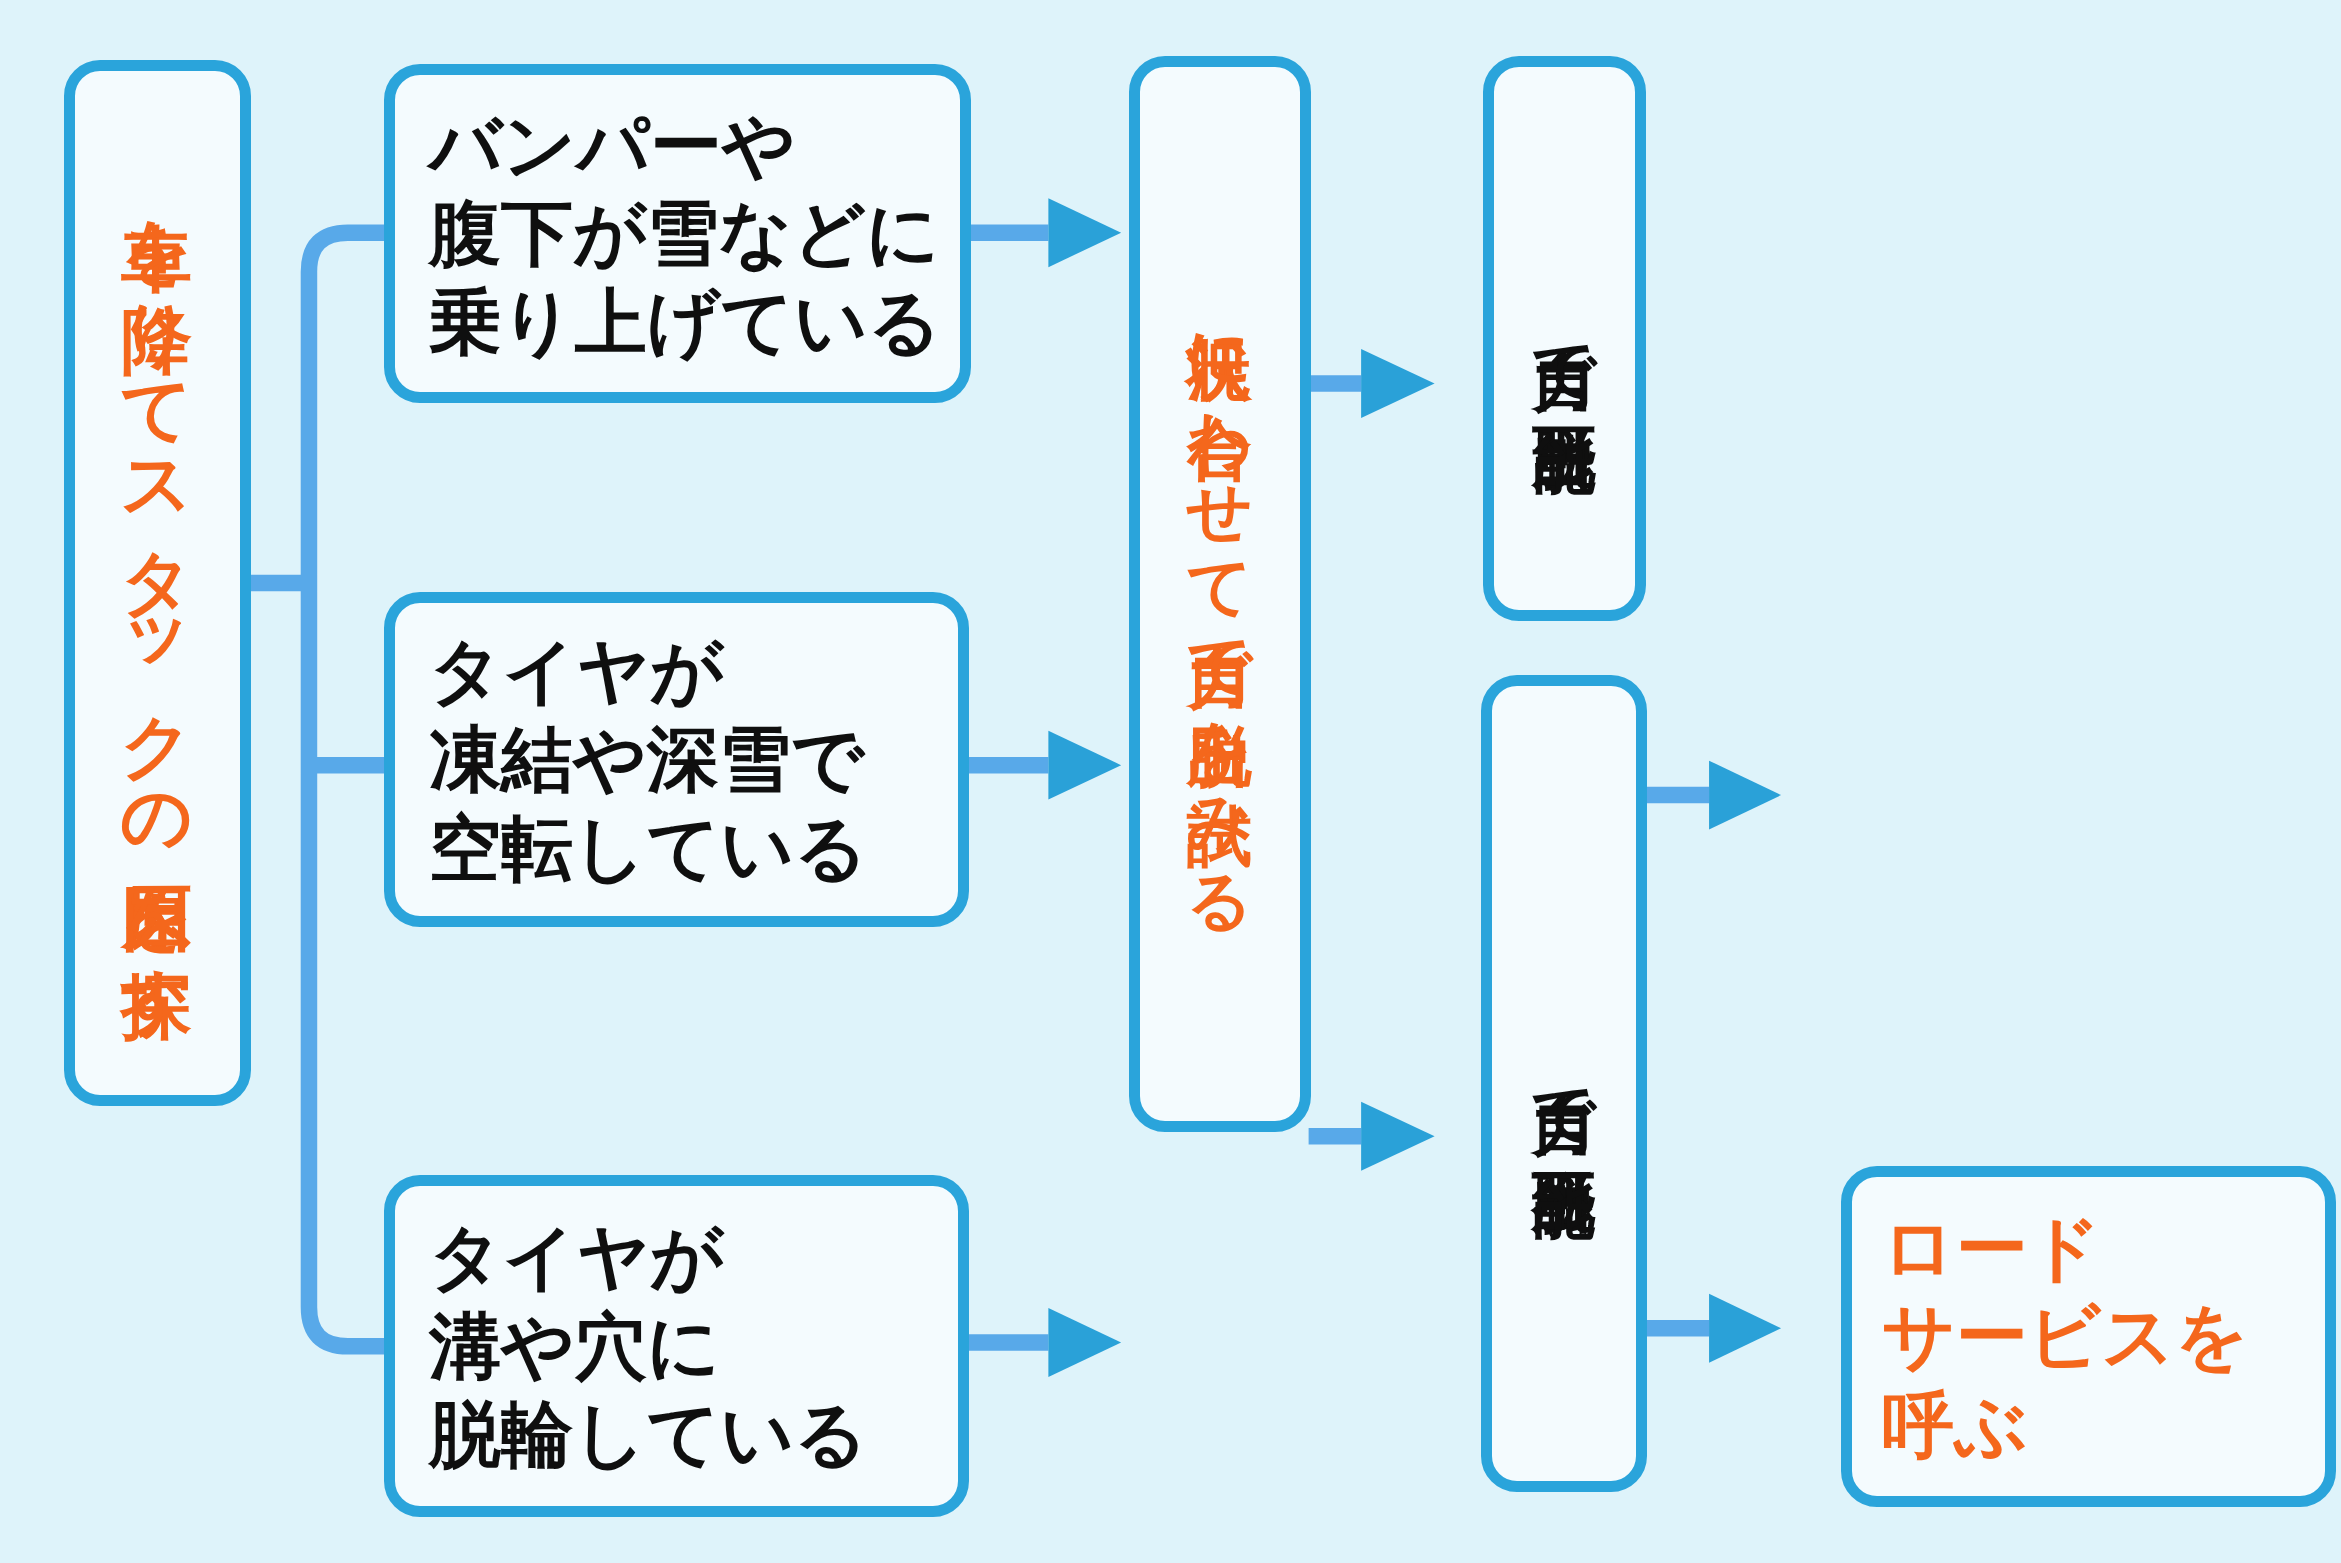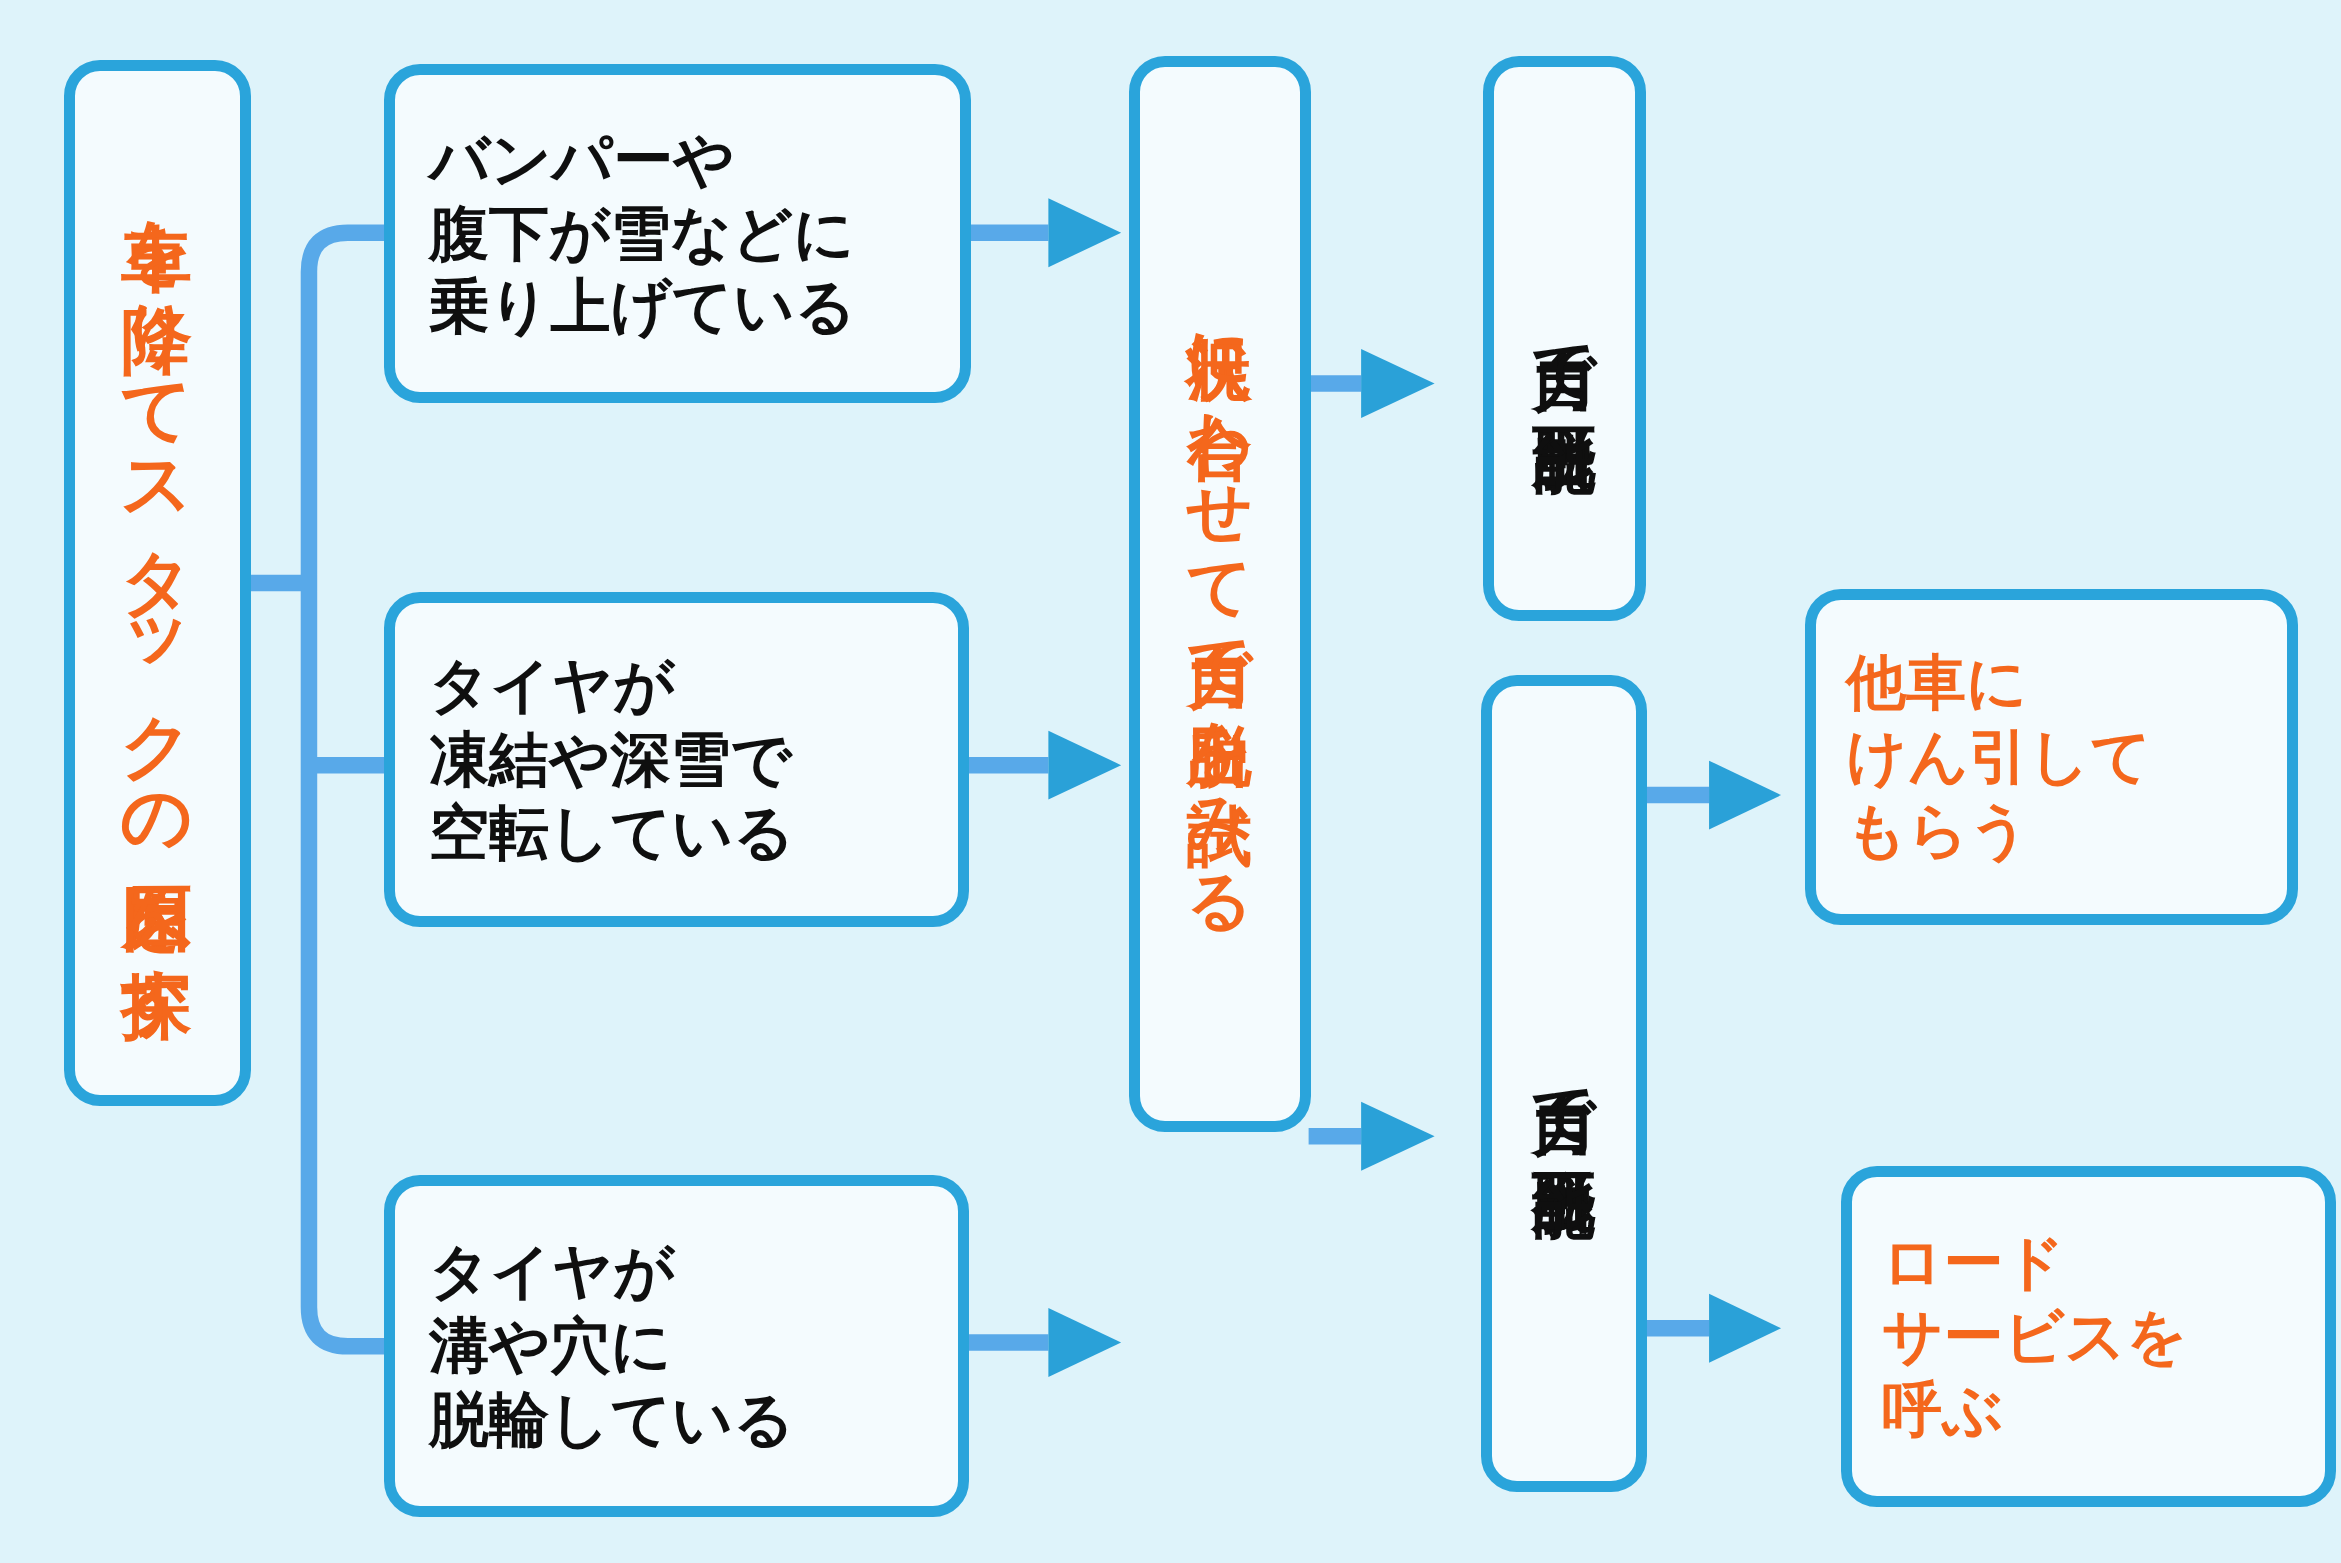--- a/index.html
+++ b/index.html
@@ -47,21 +47,21 @@
   }
   .txt-orange { color: #f4671c; }
   .txt-black  { color: #0f0f0f; }
 
   
   #node-start        { left:   64px; top:   60px; width:  187px; height: 1046px; }
   #node-start .label { font-size: 71px; }
   #node-cause-bumper { left:  384px; top:   64px; width:  587px; height:  339px; }
   #node-cause-spin   { left:  384px; top:  592px; width:  585px; height:  335px; }
   #node-cause-ditch  { left:  384px; top: 1175px; width:  585px; height:  342px; }
-  .h-node .label     { font-size: 60px; }
+  .h-node .label     { font-size: 72px; }
   #node-attempt      { left: 1129px; top:   56px; width:  182px; height: 1076px; }
   #node-attempt .label { font-size: 65px; }
   #node-possible     { left: 1483px; top:   56px; width:  163px; height:  565px; }
   #node-impossible   { left: 1481px; top:  675px; width:  166px; height: 817px; }
   #node-possible .label, #node-impossible .label { font-size: 64px; }
   #node-tow          { left: 1805px; top:  589px; width:  493px; height:  336px; }
   #node-road-service { left: 1804px; top: 1166px; width:  495px; height:  341px; margin-left: 37px; }
   #node-tow .label, #node-road-service .label { padding-left: 30px; }
 
   .edge-line {
@@ -125,25 +125,20 @@
   </div>
 
   <div class="node v-node" id="node-possible">
     <span class="label txt-black">自力で脱出可能</span>
   </div>
 
   <div class="node v-node" id="node-impossible">
     <span class="label txt-black">自力で脱出不可能</span>
   </div>
 
-  <div class="node h-node" id="node-tow">
-    <span class="label txt-orange">他車に
-けん引して
-もらう</span>
-  </div>
 
   <div class="node h-node" id="node-road-service">
     <span class="label txt-orange">ロード
 サービスを
 呼ぶ</span>
   </div>
 
 </div>
 
 

